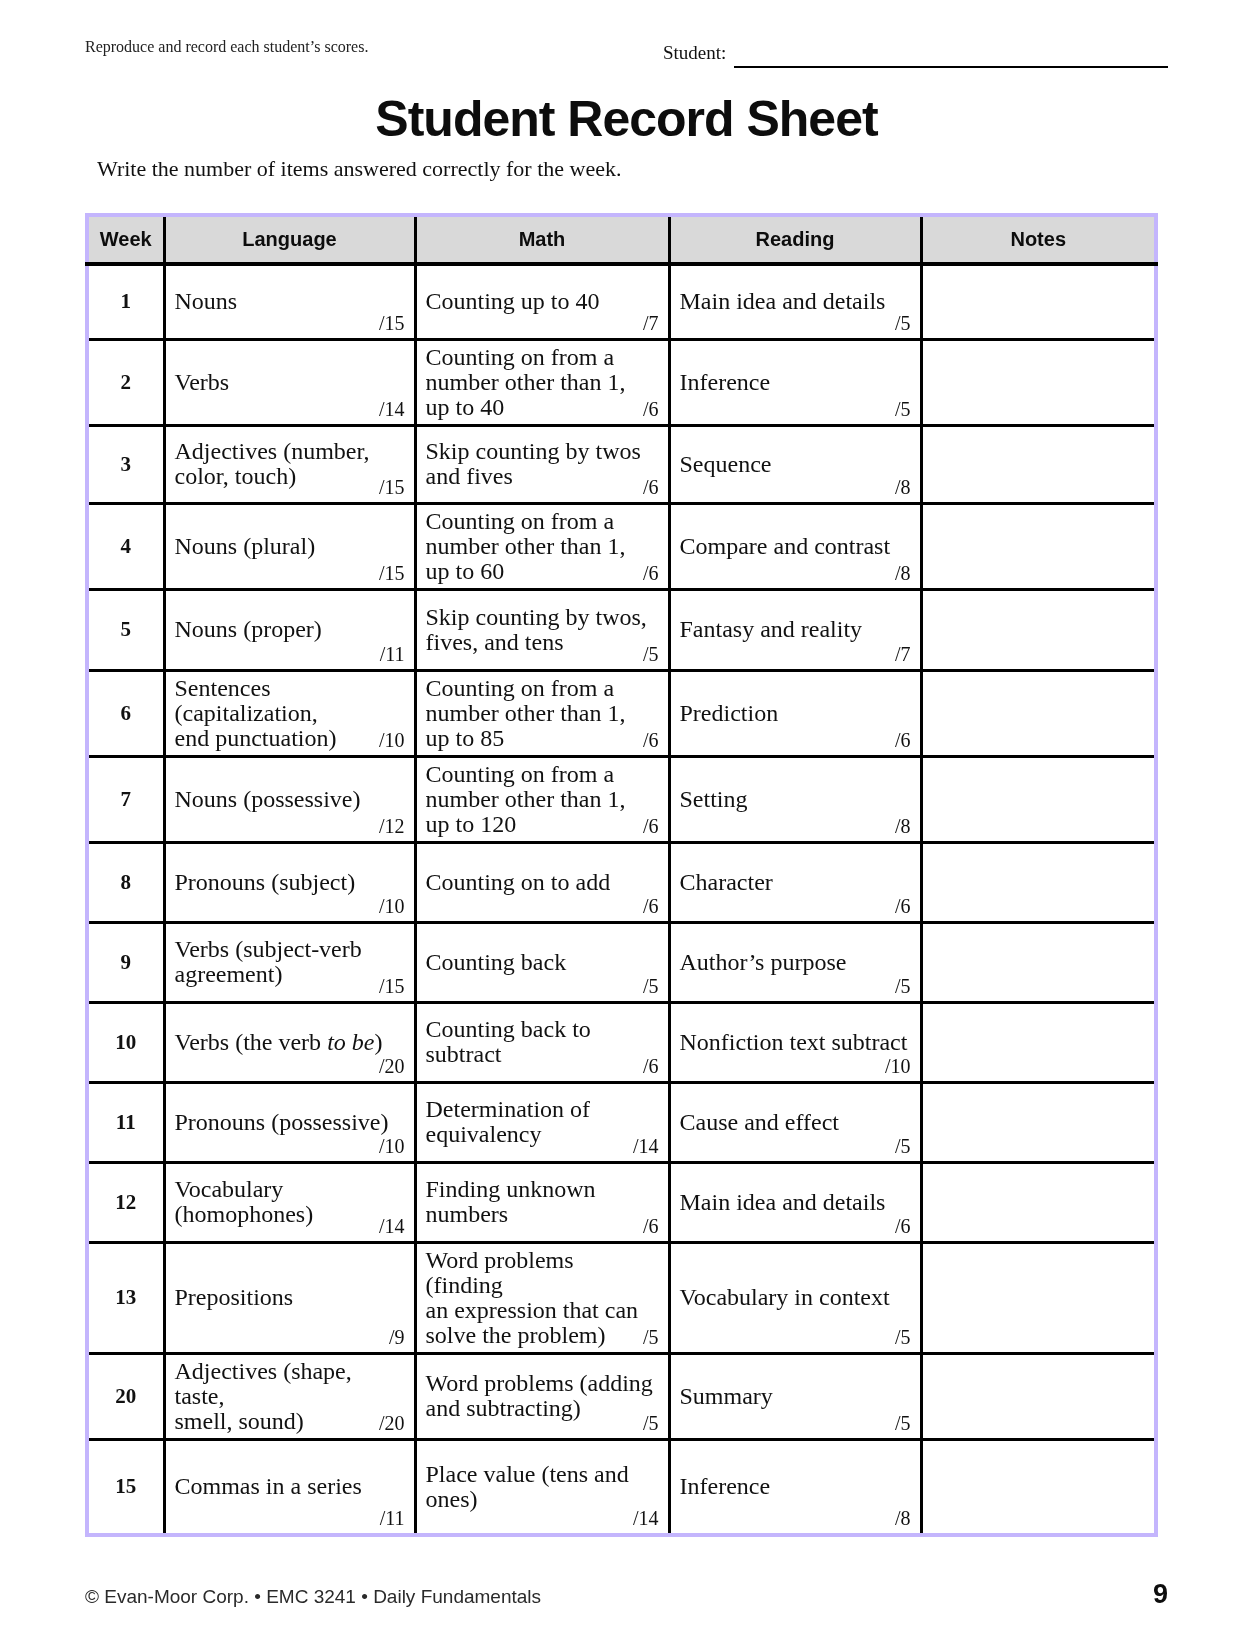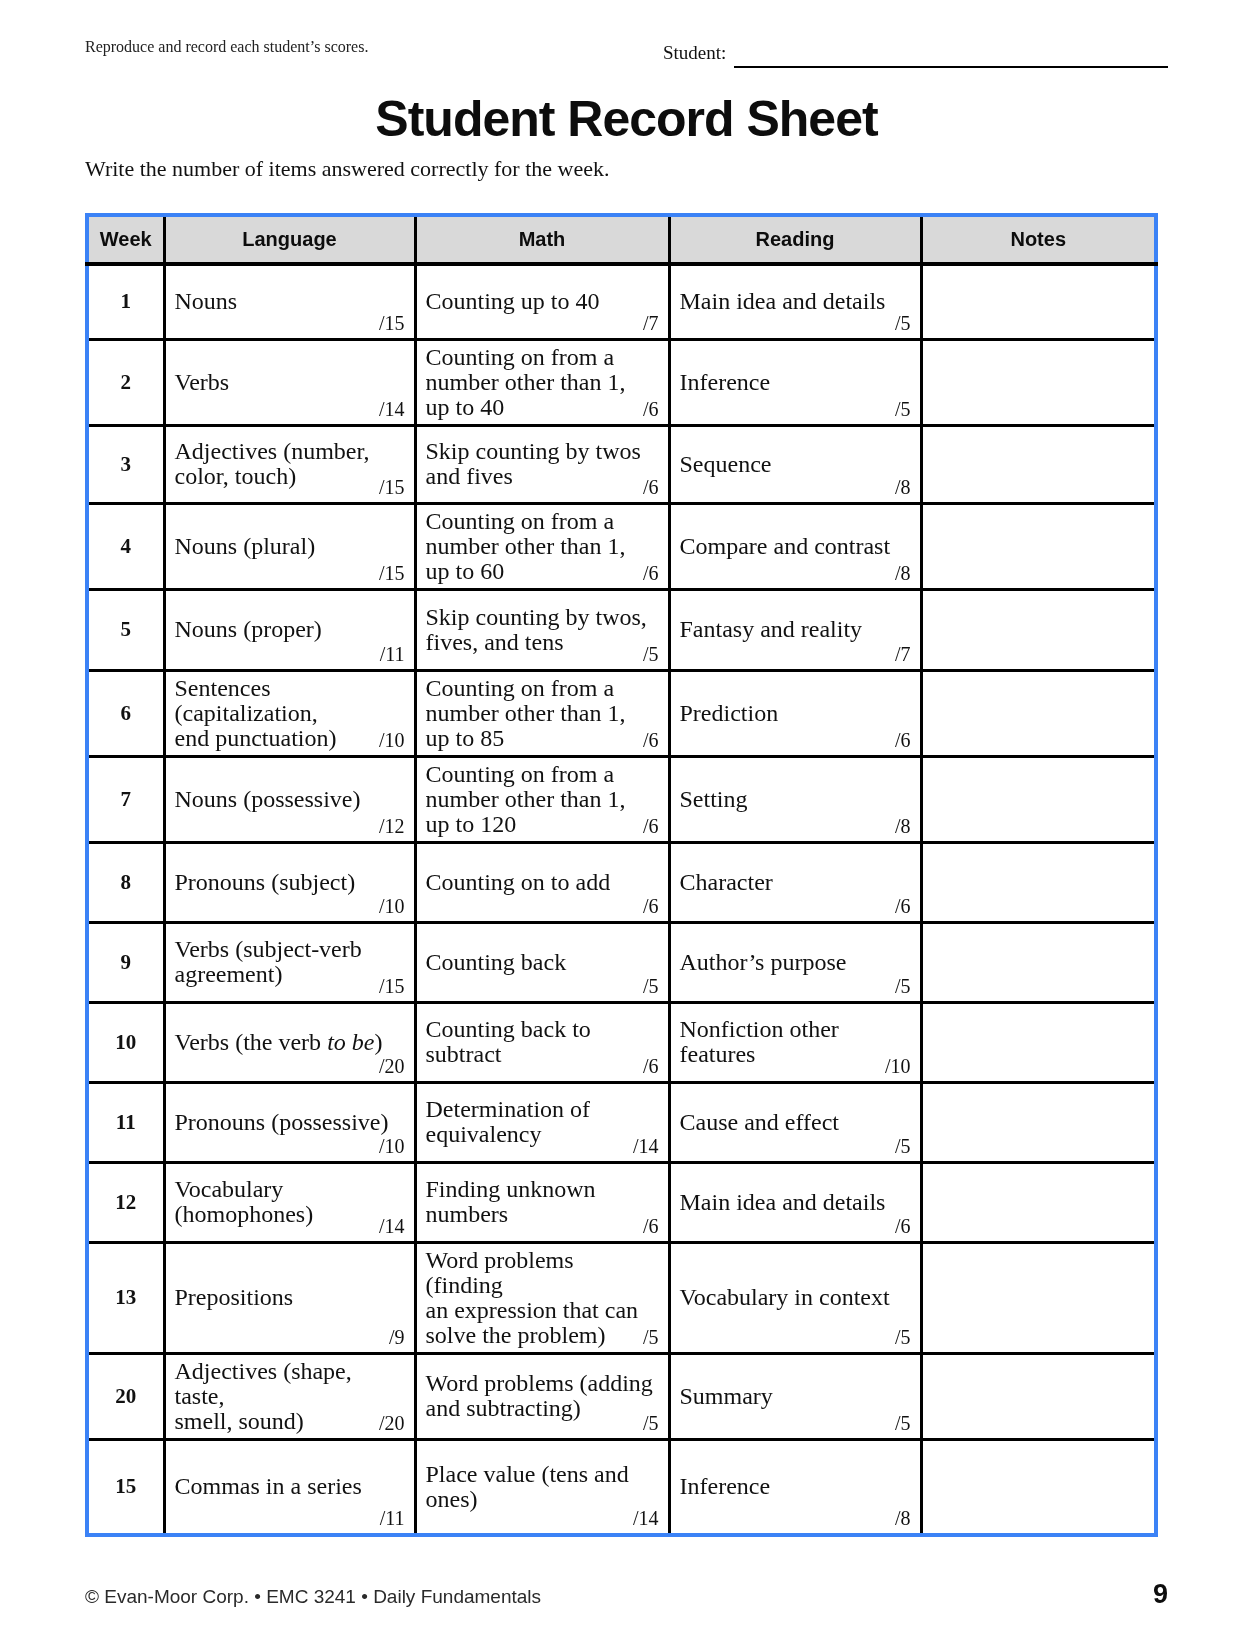--- a/index.html
+++ b/index.html
@@ -41,30 +41,30 @@
     left: 85px; right: 89px; top: 90px;
     text-align: center;
     font-family: "Liberation Sans", sans-serif;
     font-weight: bold;
     font-size: 50px;
     letter-spacing: -1px;
     color: #0d0d0d;
   }
   .instruction {
     position: absolute;
-    left: 85px; top: 156px;
+    left: 97px; top: 156px;
     font-size: 22px;
   }
   table.record-table {
     position: absolute;
     left: 85px; top: 213px;
     width: 1069px;
     border-collapse: collapse;
     table-layout: fixed;
-    border: 4px solid #3b82f6;
+    border: 4px solid #c4b5fd;
   }
   .record-table th, .record-table td {
     border: 3px solid #000000;
   }
   .record-table thead th {
     height: 49px;
     background: var(--header-bg, #d9d9d9);
     font-family: "Liberation Sans", sans-serif;
     font-weight: bold;
     font-size: 20px;
@@ -313,21 +313,21 @@
           <td class="subject-cell">
             <div class="skill"><span>Verbs (the verb </span><span class="it">to be</span><span>)</span></div>
             <span class="score">/20</span>
           </td>
           <td class="subject-cell">
             <div class="skill"><span>Counting back to
 subtract</span></div>
             <span class="score">/6</span>
           </td>
           <td class="subject-cell">
-            <div class="skill"><span>Nonfiction other features</span></div>
+            <div class="skill"><span>Nonfiction text subtract</span></div>
             <span class="score">/10</span>
           </td>
           <td class="notes-cell"></td>
         </tr>
         <tr style="height: 80px;">
           <td class="week-cell">11</td>
           <td class="subject-cell">
             <div class="skill"><span>Pronouns (possessive)</span></div>
             <span class="score">/10</span>
           </td>

